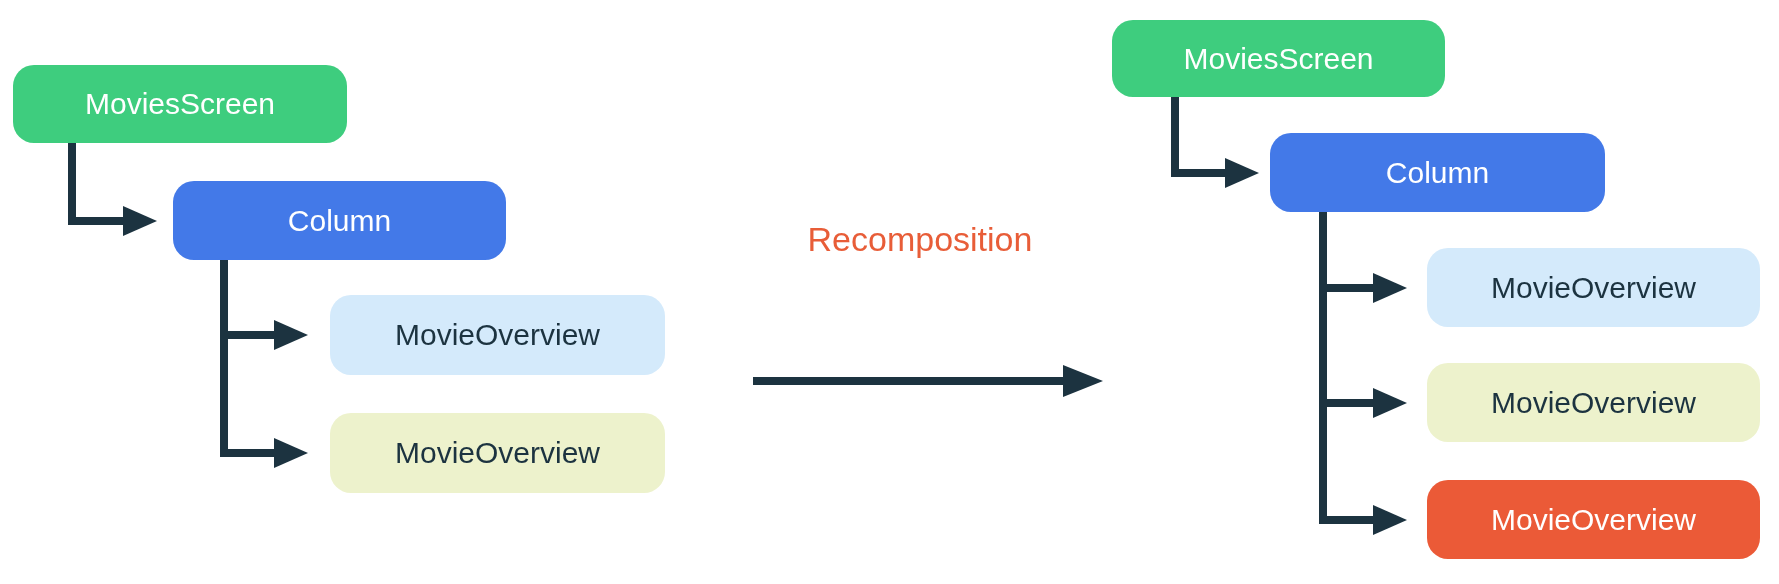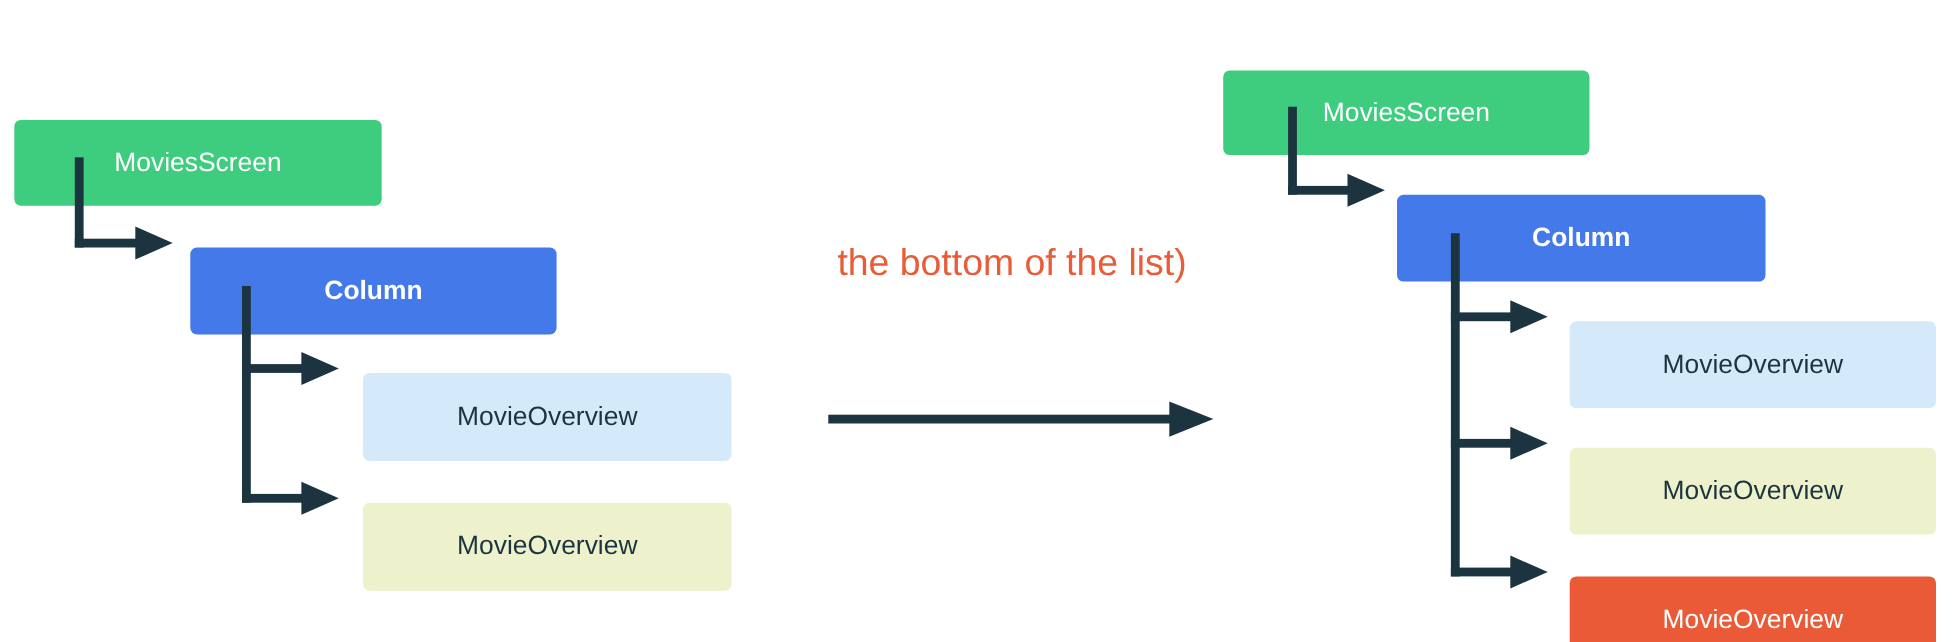--- a/index.html
+++ b/index.html
@@ -14,29 +14,28 @@
   html,body{margin:0;padding:0;background:#ffffff;}
   .canvas{
     position:relative;
     width:1779px;height:584px;
     background:#ffffff;
     font-family:"Liberation Sans", sans-serif;
     overflow:hidden;
   }
   .node{
     position:absolute;
-    border-radius:6px;
+    border-radius:21px;
     display:flex;align-items:center;justify-content:center;
-    font-size:24px;font-weight:500;
+    font-size:30px;font-weight:500;
     color:#ffffff;
     white-space:nowrap;
-    margin-top:44px;
   }
   .node.green{background:var(--green);}
-  .node.blue{background:var(--blue);font-weight:bold;}
+  .node.blue{background:var(--blue);}
   .node.light-blue{background:var(--light-blue);color:var(--connector);}
   .node.light-yellow{background:var(--light-yellow);color:var(--connector);}
   .node.orange{background:var(--orange);}
   .vline,.hline{position:absolute;background:var(--connector);}
   .vline{width:8px;}
   .hline{height:8px;}
   .tri{
     position:absolute;width:0;height:0;
     border-top:15px solid transparent;
     border-bottom:15px solid transparent;
@@ -69,21 +68,21 @@
 
   <div class="hline" style="left:220px;top:331px;width:56px"></div>
   <div class="tri" style="left:274px;top:320px"></div>
   <div class="node light-blue" style="left:330px;top:295px;width:335px;height:80px">MovieOverview</div>
 
   <div class="hline" style="left:220px;top:449px;width:56px"></div>
   <div class="tri" style="left:274px;top:438px"></div>
   <div class="node light-yellow" style="left:330px;top:413px;width:335px;height:80px">MovieOverview</div>
 
   <div class="annotation-text">
-    <div>the bottom of the list)</div>
+    <div>Recomposition</div>
   </div>
   <div class="hline" style="left:753px;top:377px;width:312px"></div>
   <div class="tri big" style="left:1063px;top:365px"></div>
 
   <div class="node green" style="left:1112px;top:20px;width:333px;height:77px">MoviesScreen</div>
 
   <div class="vline" style="left:1171px;top:97px;height:80px"></div>
   <div class="hline" style="left:1171px;top:169px;width:56px"></div>
   <div class="tri" style="left:1225px;top:158px"></div>
 

